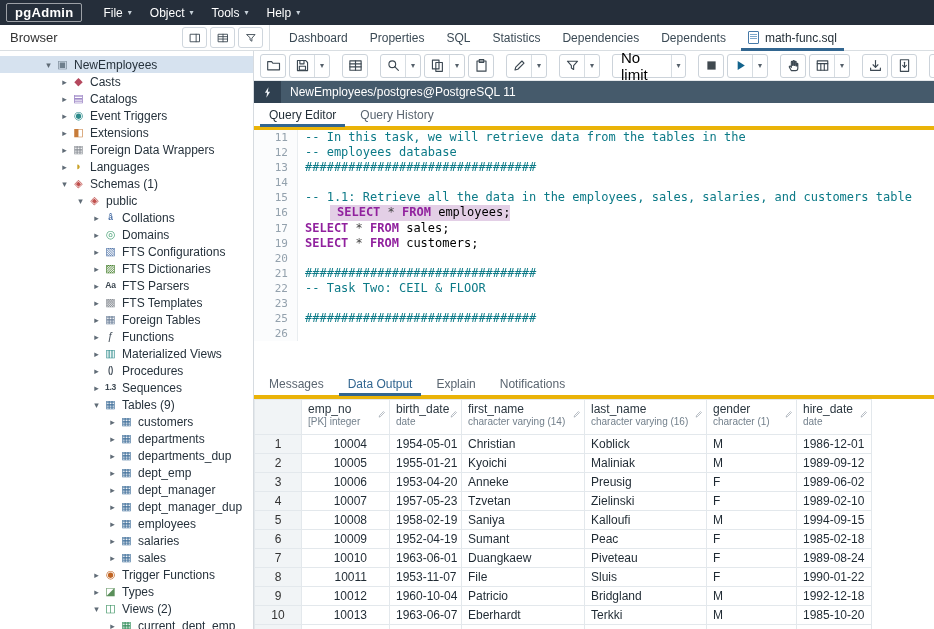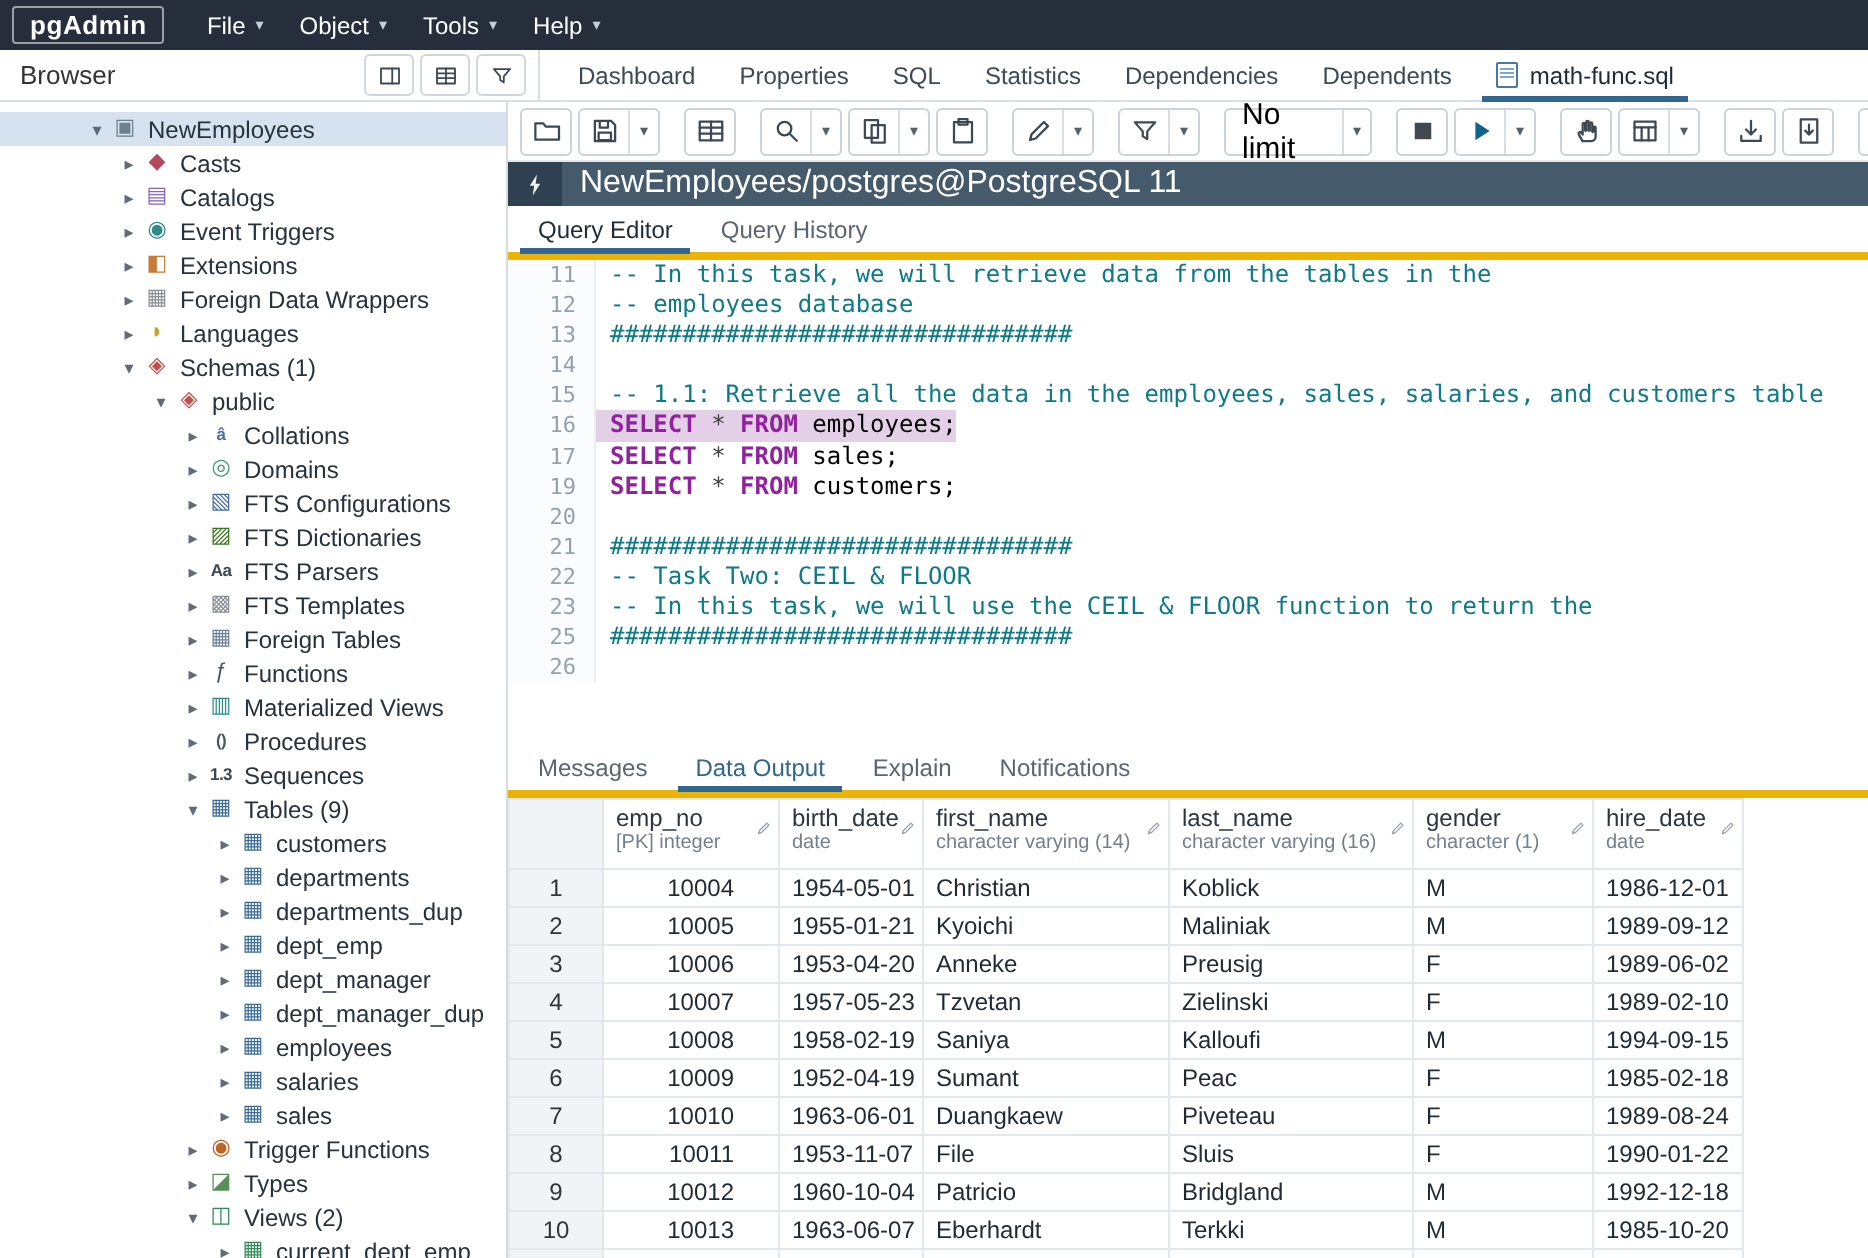--- a/index.html
+++ b/index.html
@@ -50,35 +50,35 @@
   .tb-label{font-size:15px;color:#000000;padding:0 4px 0 8px;}
   .tb-label:empty{display:none;}
   .tb-caret{display:none;width:14px;align-self:stretch;align-items:center;justify-content:center;font-size:8px;color:#55606a;border-left:1px solid #d7dde2;}
   .tb-caret.show{display:flex;}
   .tb-btn.select{min-width:72px;justify-content:space-between;}
 
   
   .connbar{height:22px;flex:0 0 22px;background:#455a6b;display:flex;align-items:center;}
   .conn-ic{width:27px;height:22px;background:#2f4050;display:flex;align-items:center;justify-content:center;}
   .conn-ic svg{width:13px;height:13px;}
-  .conn-label{color:#fff;padding-left:9px;font-size:16px;}
+  .conn-label{color:#fff;padding-left:9px;font-size:12px;}
 
   
   .bartabs{height:23px;flex:0 0 23px;display:flex;align-items:stretch;border-bottom:4px solid #eab308;background:#fff;padding-left:3px;}
   .etab{padding:0 12px;display:flex;align-items:center;color:#5a6570;position:relative;cursor:default;}
   .etab.active{color:#1f2c36;}
   .etab.active::after{content:"";position:absolute;left:3px;right:3px;bottom:-1px;height:3px;background:#326690;}
   .bartabs.out .etab.active{color:#326690;}
 
   
   .editor{height:242px;flex:0 0 242px;overflow:hidden;background:#fff;font-family:"DejaVu Sans Mono",monospace;}
   .ed-line{display:flex;height:15.1px;line-height:15.1px;font-size:12px;}
   .ln{flex:0 0 34px;text-align:right;padding-right:9px;background:#fbfcfd;border-right:1px solid #e9edf0;color:#93a1ad;font-size:11px;}
   .code{white-space:pre;padding-left:7px;}
-  .code.sel{background:#e3cfe6;}
+  .code.sel{background:#e3cfe6;margin-left:32px;}
   .c-com{color:#0c7a87;}
   .c-kw{color:#91219e;font-weight:bold;}
   .c-op{color:#444;}
   .c-id{color:#000;}
 
   
   .gridwrap{flex:1;overflow:hidden;background:#fff;}
   table{border-collapse:collapse;table-layout:fixed;width:617px;font-size:12px;}
   th,td{border:1px solid #e3e8ec;}
   th{position:relative;height:30px;vertical-align:top;padding:2px 6px;text-align:left;background:#fff;font-weight:normal;}
@@ -641,21 +641,20 @@
             <span class="code"><span class="c-com">################################</span><span class="c-kw"></span><span class="c-op"></span><span class="c-kw"></span><span class="c-id"></span></span>
           </div>
 
           <div class="ed-line">
             <span class="ln">22</span>
             <span class="code"><span class="c-com">-- Task Two: CEIL &amp; FLOOR</span><span class="c-kw"></span><span class="c-op"></span><span class="c-kw"></span><span class="c-id"></span></span>
           </div>
 
           <div class="ed-line">
             <span class="ln">23</span>
-            <span class="code"><span class="c-com">-- In this task, we will use the CEIL &amp; FLOOR function to return the</span><span class="c-kw"></span><span class="c-op"></span><span class="c-kw"></span><span class="c-id"></span></span>
           </div>
 
 
           <div class="ed-line">
             <span class="ln">25</span>
             <span class="code"><span class="c-com">################################</span><span class="c-kw"></span><span class="c-op"></span><span class="c-kw"></span><span class="c-id"></span></span>
           </div>
 
           <div class="ed-line">
             <span class="ln">26</span>

